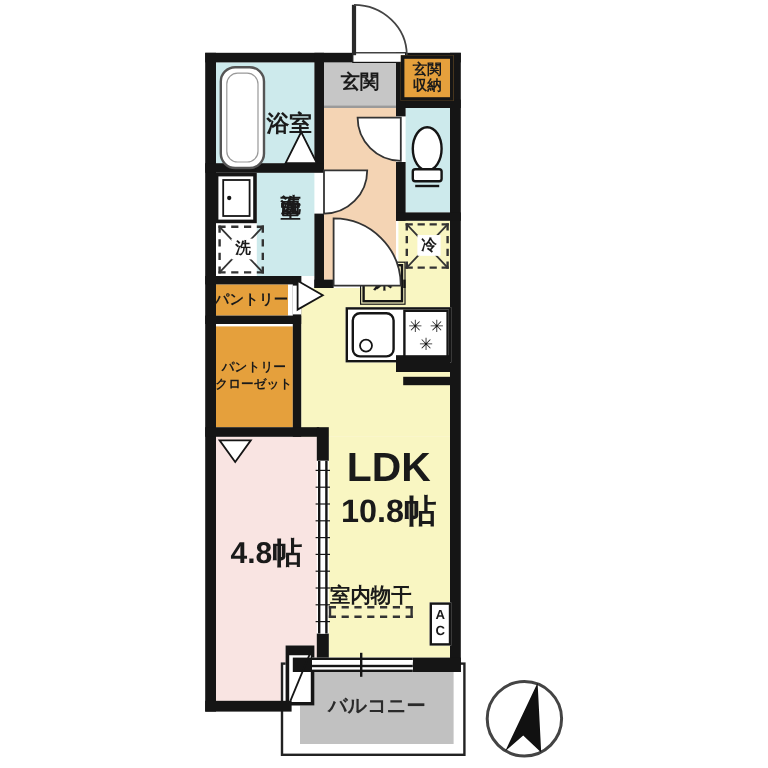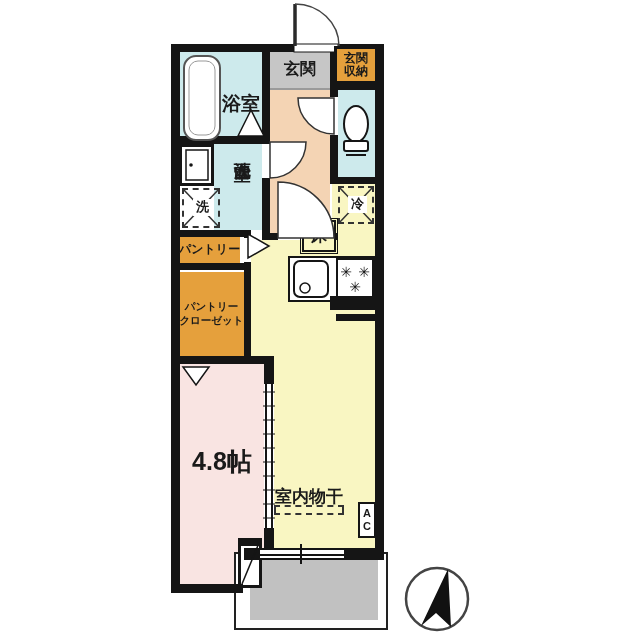--- a/index.html
+++ b/index.html
@@ -158,20 +158,23 @@
   </div>
   <div class="lbl vert" style="left:232px;top:148px;font-size:17px;">洗面室</div>
   <div class="minilabel" style="left:193px;top:199px;">洗</div>
   <div class="minilabel" style="left:348px;top:196px;">冷</div>
   <div class="lbl" style="left:179px;top:243px;width:61px;font-size:12px;">パントリー</div>
   <div class="lbl" style="left:179px;top:300px;width:65px;font-size:10.5px;line-height:1.3;">
     <div>パントリー</div>
     <div>クローゼット</div>
   </div>
   <div class="lbl" style="left:180px;top:448px;width:84px;font-size:25px;">4.8帖</div>
+  <div class="lbl" style="left:274px;top:372px;width:100px;font-size:34px;">LDK</div>
+  <div class="lbl" style="left:270px;top:412px;width:108px;font-size:27px;">10.8帖</div>
   <div class="lbl" style="left:270px;top:488px;width:78px;font-size:17px;">室内物干</div>
+  <div class="lbl" style="left:250px;top:580px;width:128px;font-size:16px;color:#2a2a2a;">バルコニー</div>
 
   <svg class="abs" style="left:402px;top:562px;" width="72" height="74" viewBox="0 0 72 74">
     <circle cx="35" cy="37" r="31" fill="#ffffff" stroke="#444" stroke-width="2.5"></circle>
     <polygon points="46,7 19,64 34,51 49,65" fill="#111"></polygon>
   </svg>
 
 </div>
 
 </body></html>

